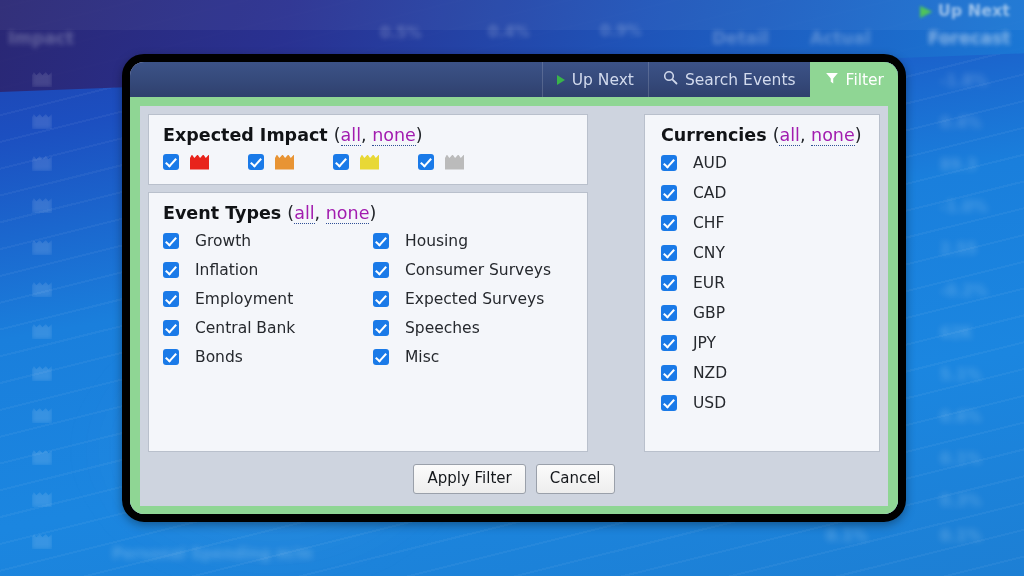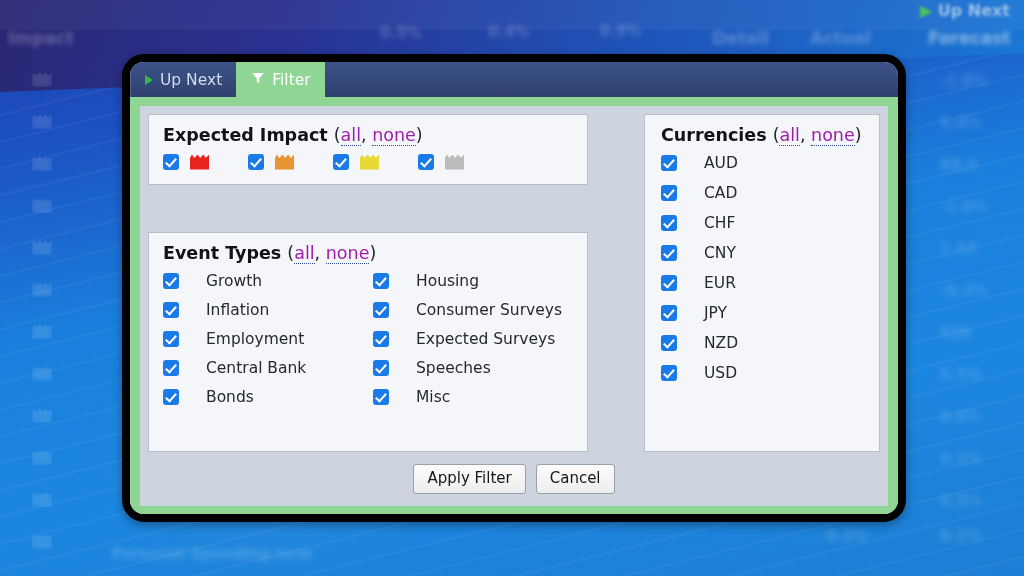--- a/index.html
+++ b/index.html
@@ -74,21 +74,21 @@
   .dlg-inner {
     position:absolute; inset:0;
     background: #c9cfdb;
     display:flex; flex-direction:column;
   }
 
   
   .tabbar {
     height: 35px;
     background: linear-gradient(180deg, #3c5387 0%, #35497a 55%, #2f406d 100%);
-    display: flex; justify-content: flex-start; align-items: stretch;
+    display: flex; justify-content: flex-end; align-items: stretch;
     flex: 0 0 auto;
     position: relative;
     z-index: 3;
   }
   .tab {
     display: flex; align-items: center; gap: 7px;
     padding: 0 14px;
     font-size: 15.5px;
     color: #d7ddee;
     border-left: 1px solid rgba(255,255,255,0.16);
@@ -134,21 +134,21 @@
     min-height: 0;
   }
   .col-left { width: 440px; display:flex; flex-direction:column; gap: 7px; }
   .col-right { flex: 1 1 auto; display:flex;margin-left:48px; }
 
   .panel {
     background: #f4f6fa;
     border: 1px solid #b9c0cc;
   }
   .panel-impact { padding: 10px 14px 14px 14px; }
-  .panel-types  { flex: 1 1 auto; padding: 10px 14px 14px 14px; margin-top: 40px; }
+  .panel-types  { flex: 1 1 auto; padding: 10px 14px 14px 14px; }
   .panel-curr   { flex: 1 1 auto; padding: 10px 14px 12px 16px; }
 
   .panel-title {
     font-size: 17.5px;
     font-weight: bold;
     color: #111316;
     margin-bottom: 9px;
     white-space: nowrap;
   }
   .panel-title .paren { font-weight: normal; color: #23262b; }
@@ -187,21 +187,21 @@
     clip-path: polygon(0 24%, 10% 0, 23% 24%, 40% 0, 53% 24%, 70% 0, 83% 24%, 100% 0, 100% 100%, 0 100%);
   }
 
   
   .types-grid {
     display: grid;
     grid-template-columns: 210px 1fr;
     row-gap: 11px;
     column-gap: 0;
   }
-  .chk-line { display: flex; align-items: center; gap: 27px; }
+  .chk-line { display: flex; align-items: center; gap: 16px; }
   .chk-label {
     font-size: 15.5px;
     color: #26292e;
     white-space: nowrap;
   }
 
   
   .curr-list { display: flex; flex-direction: column; gap: 12px; }
 
   
@@ -277,20 +277,29 @@
 <div id="dialog">
   <div class="dlg-inner">
 
     <div class="tabbar">
 
       <div class="tab upnext">
         <span class="tri-icon"></span>
         <span>Up Next</span>
       </div>
 
+      <div class="tab search">
+        <span class="search-icon">
+          <svg width="15" height="15" viewBox="0 0 16 16">
+            <circle cx="6.4" cy="6.4" r="4.6" fill="none" stroke="#cfd7ea" stroke-width="1.7"></circle>
+            <line x1="9.9" y1="9.9" x2="14.4" y2="14.4" stroke="#cfd7ea" stroke-width="1.9" stroke-linecap="round"></line>
+          </svg>
+        </span>
+        <span>Search Events</span>
+      </div>
 
       <div class="tab active">
         <span class="funnel-icon">
           <svg width="14" height="14" viewBox="0 0 16 16">
             <path d="M1.3 2.2 H14.7 L9.4 8.5 V14.2 L6.6 12.4 V8.5 Z" fill="#ffffff"></path>
           </svg>
         </span>
         <span>Filter</span>
       </div>
     </div>
@@ -399,20 +408,24 @@
                   <div class="chk-line">
                     <div class="cb"></div>
                     <span class="chk-label">CNY</span>
                   </div>
                   <div class="chk-line">
                     <div class="cb"></div>
                     <span class="chk-label">EUR</span>
                   </div>
                   <div class="chk-line">
                     <div class="cb"></div>
+                    <span class="chk-label">GBP</span>
+                  </div>
+                  <div class="chk-line">
+                    <div class="cb"></div>
                     <span class="chk-label">JPY</span>
                   </div>
                   <div class="chk-line">
                     <div class="cb"></div>
                     <span class="chk-label">NZD</span>
                   </div>
                   <div class="chk-line">
                     <div class="cb"></div>
                     <span class="chk-label">USD</span>
                   </div>

